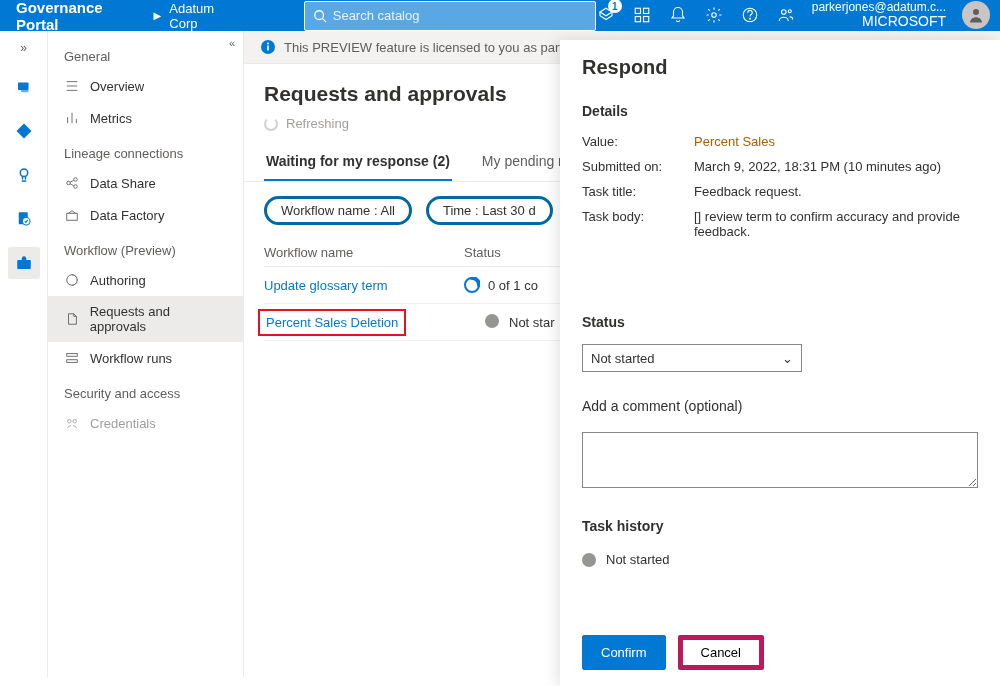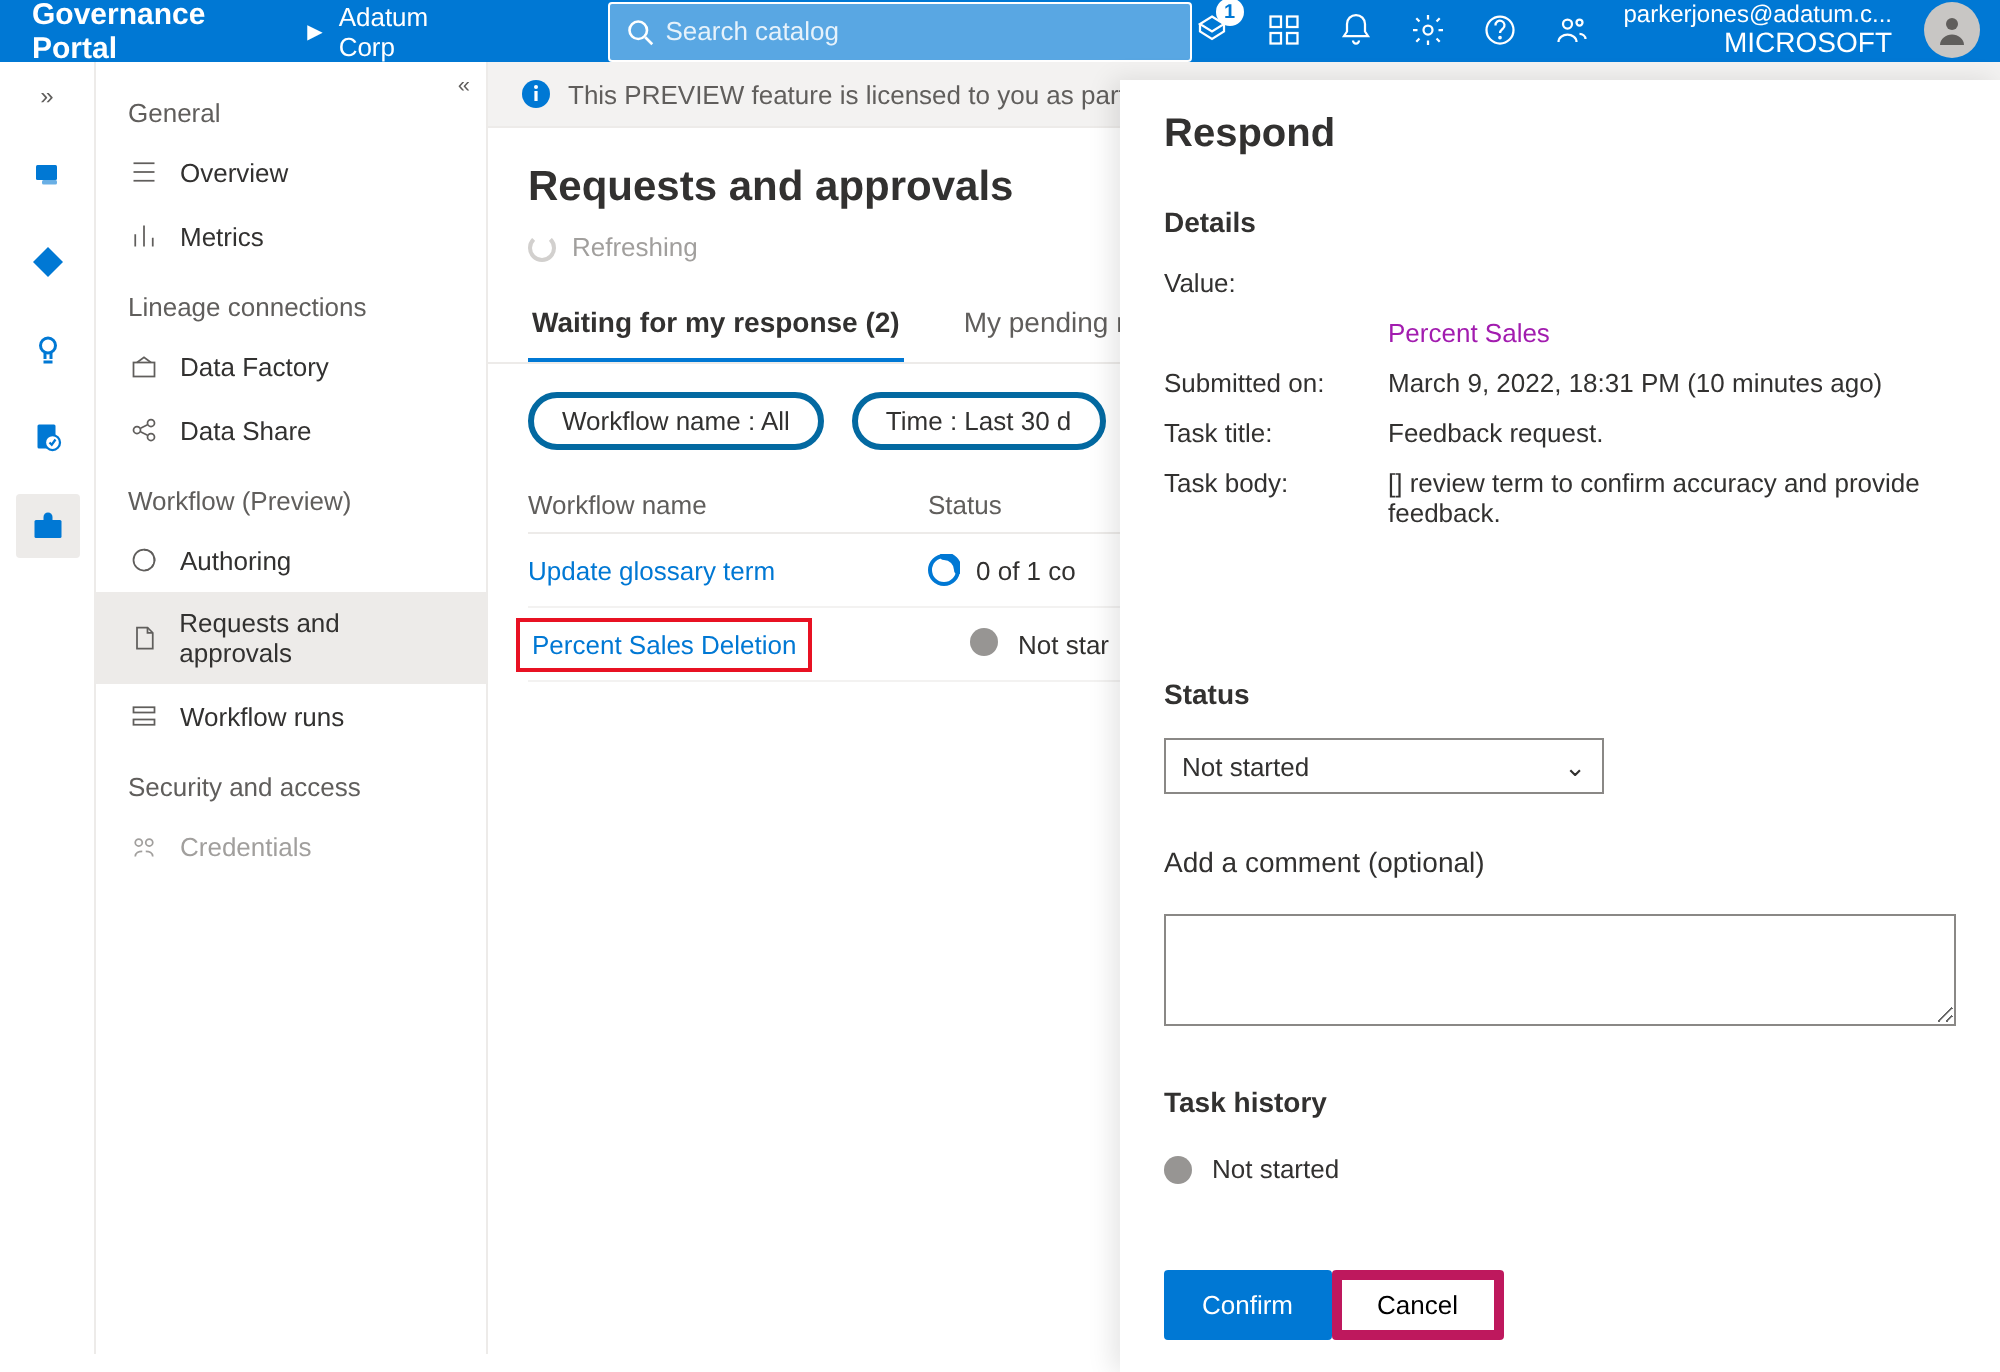--- a/index.html
+++ b/index.html
@@ -62,26 +62,26 @@
   .status-ic { width:16px; height:16px; margin-right:8px; display:inline-flex;}
   .highlight-box { border:2px solid #e81123; padding:4px 6px; margin:-4px -6px;}
   
   
   .panel { position:absolute; top:40px; right:0; width:440px; height:646px; background:#fff; box-shadow:-4px 0 12px rgba(0,0,0,0.1); display:flex; flex-direction:column; padding:16px 22px;}
   .panel h2 { font-size:20px; font-weight:600; margin-bottom:18px;}
   .panel h3 { font-size:14px; font-weight:600; margin:6px 0 10px;}
   .detail-row { display:flex; padding:5px 0; font-size:13px;}
   .detail-row .lbl { width:112px; color:#323130;}
   .detail-row .val { flex:1;}
-  .detail-row .val.link { color:#a21caf;margin-top:25px;}
+  .detail-row .val.link { color:#a16207;}
   .select { width:220px; height:28px; border:1px solid #8a8886; display:flex; align-items:center; justify-content:space-between; padding:0 8px; margin-top:4px; font-size:13px;}
   .comment-box { width:100%; height:56px; border:1px solid #8a8886; margin-top:8px;}
   .task-status { display:flex; align-items:center; gap:10px; margin-top:8px;}
   .dot-grey { width:14px; height:14px; border-radius:50%; background:#979593;}
-  .panel-footer { margin-top:auto; display:flex; gap:0; padding-top:14px;}
+  .panel-footer { margin-top:auto; display:flex; gap:12px; padding-top:14px;}
   .btn { padding:5px 18px; font-size:13px; border-radius:2px; cursor:pointer;}
   .btn.primary { background:#0078d4; color:#fff; border:1px solid #0078d4;}
   .btn.secondary { background:#fff; border:5px solid #be185d;}
   
   svg { display:block; }
 </style>
 </head>
 <body>
 
 <div class="header">
@@ -208,37 +208,37 @@
             <line x1="8" y1="14" x2="8" y2="2"></line>
             <line x1="13" y1="14" x2="13" y2="9"></line>
           </svg>
         </span>
       <span>Metrics</span>
     </div>
     <div class="section-head">Lineage connections</div>
     <div class="nav-item">
       <span class="nicon">
           <svg width="14" height="14" viewBox="0 0 16 16" stroke="#605e5c" fill="none">
-            <rect x="2" y="6" width="12" height="8"></rect>
-            <path d="M4 6l4-3 4 3"></path>
-          </svg>
-        </span>
-      <span>Data Factory</span>
-    </div>
-    <div class="nav-item">
-      <span class="nicon">
-          <svg width="14" height="14" viewBox="0 0 16 16" stroke="#605e5c" fill="none">
             <circle cx="4" cy="8" r="2"></circle>
             <circle cx="12" cy="4" r="2"></circle>
             <circle cx="12" cy="12" r="2"></circle>
             <line x1="6" y1="7" x2="10" y2="5"></line>
             <line x1="6" y1="9" x2="10" y2="11"></line>
           </svg>
         </span>
       <span>Data Share</span>
+    </div>
+    <div class="nav-item">
+      <span class="nicon">
+          <svg width="14" height="14" viewBox="0 0 16 16" stroke="#605e5c" fill="none">
+            <rect x="2" y="6" width="12" height="8"></rect>
+            <path d="M4 6l4-3 4 3"></path>
+          </svg>
+        </span>
+      <span>Data Factory</span>
     </div>
     <div class="section-head">Workflow (Preview)</div>
     <div class="nav-item">
       <span class="nicon">
           <svg width="14" height="14" viewBox="0 0 16 16" stroke="#605e5c" fill="none">
             <circle cx="8" cy="8" r="6"></circle>
             <path d="M8 2a6 6 0 010 12" stroke-dasharray="2 2"></path>
           </svg>
         </span>
       <span>Authoring</span>

